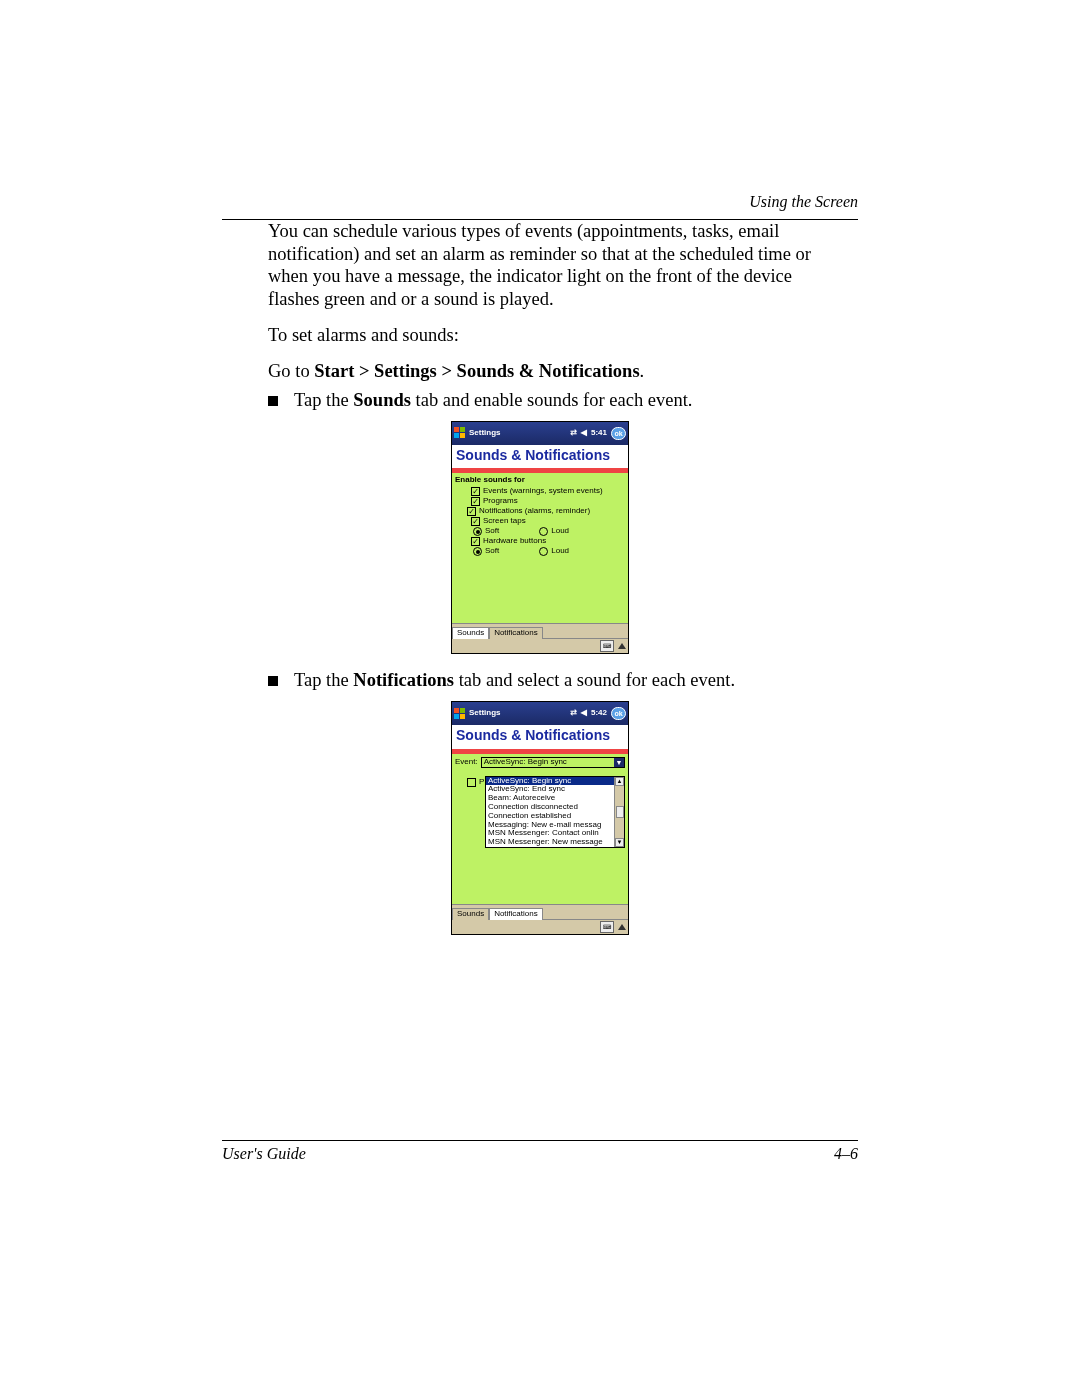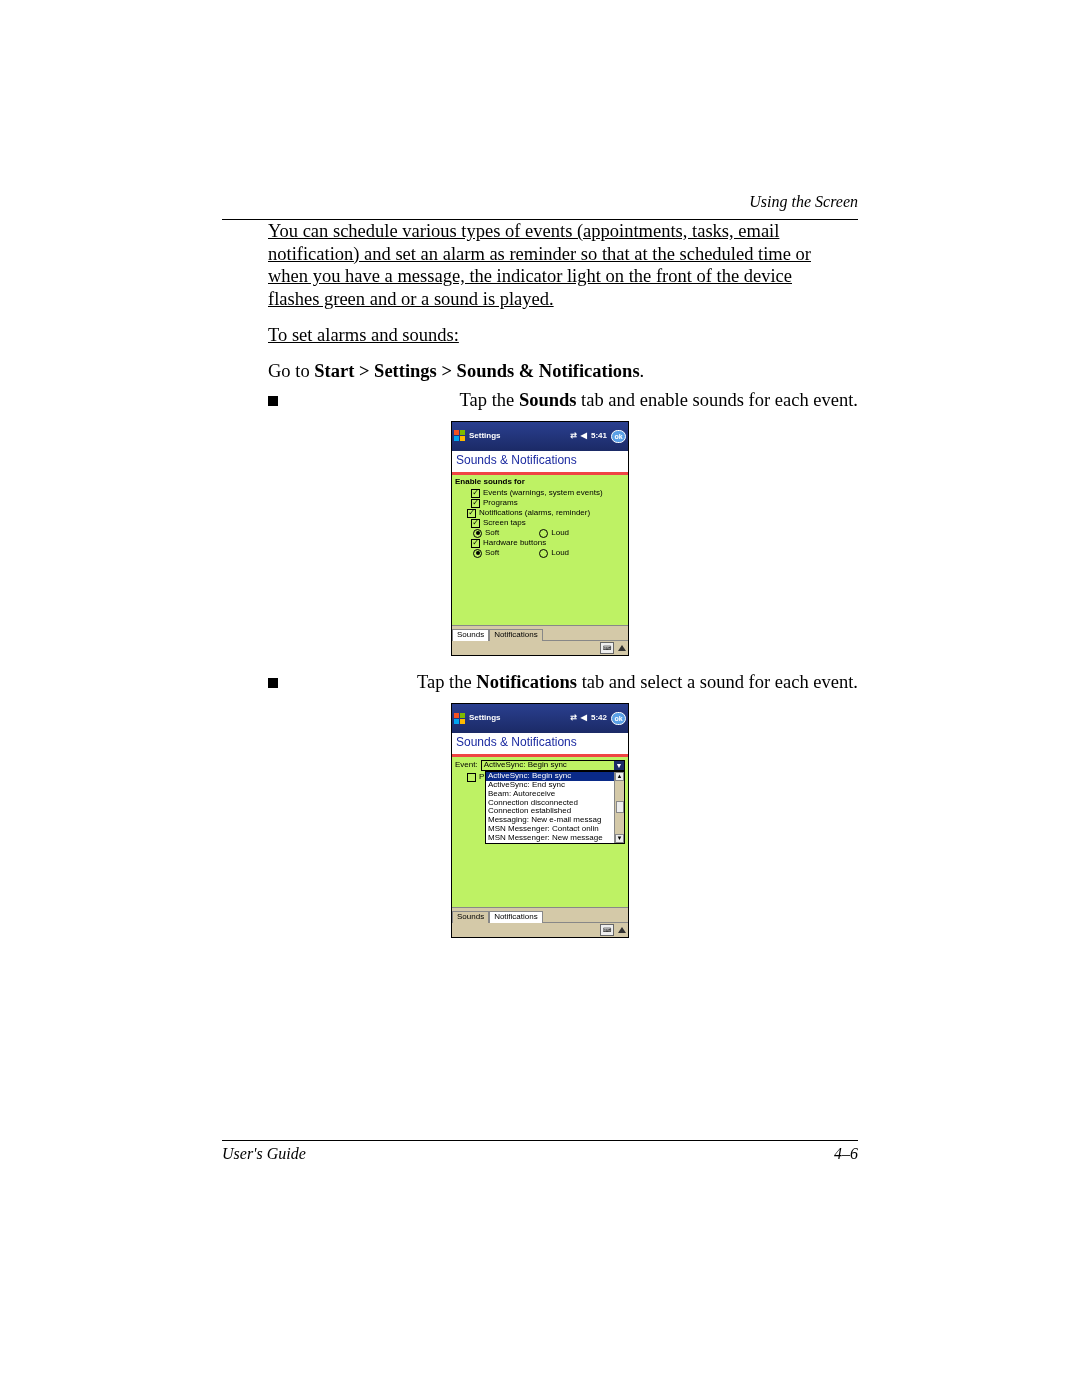--- a/index.html
+++ b/index.html
@@ -36,32 +36,30 @@
     font-family: Arial, Helvetica, sans-serif;
     font-weight: bold;
     font-size: 25px;
     margin: 34px 0 8px 0;
   }
   .body-text {
     font-size: 18.5px;
     line-height: 1.22;
     margin: 0 0 14px 46px;
     max-width: 570px;
-    text-decoration: underline;
   }
   .nav-line {
     font-size: 18.5px;
     margin: 0 0 8px 46px;
   }
   .bullet-line {
     font-size: 18.5px;
     margin: 0 0 10px 46px;
     display: flex;
     align-items: flex-start;
-    justify-content: space-between;
   }
   .bullet-square {
     display: inline-block;
     width: 10px;
     height: 10px;
     background: #000;
     margin: 6px 16px 0 0;
     flex-shrink: 0;
   }
   .screenshot-wrap {
@@ -72,21 +70,21 @@
   
   .ppc {
     width: 176px;
     font-family: Tahoma, Arial, sans-serif;
     font-size: 8px;
     line-height: 1.1;
     border: 1px solid #000;
     background: #fff;
   }
   .ppc .titlebar {
-    height: 29px;
+    height: 23px;
     background: linear-gradient(#2a3f8f, #1b2a66);
     color: #fff;
     display: flex;
     align-items: center;
     padding: 0 2px;
     font-weight: bold;
   }
   .ppc .winflag {
     width: 12px;
     height: 12px;
@@ -113,24 +111,24 @@
     width: 13px;
     height: 11px;
     text-align: center;
     font-size: 7px;
     line-height: 11px;
     color: #fff;
     font-weight: bold;
   }
   .ppc .subtitle {
     color: #1b2aa0;
-    font-weight: normal;
-    font-size: 12px;
+    font-weight: bold;
+    font-size: 14px;
     padding: 3px 4px 5px 4px;
-    border-bottom: 3px solid #ef4444;
+    border-bottom: 5px solid #ef4444;
   }
   .ppc .content {
     background: #bef264;
     min-height: 150px;
     padding: 3px 3px 0 3px;
     box-sizing: border-box;
   }
   .ppc .section-label {
     font-weight: bold;
     font-size: 8px;
@@ -229,21 +227,21 @@
     width: 0; height: 0;
     border-left: 4px solid transparent;
     border-right: 4px solid transparent;
     border-bottom: 6px solid #333;
     margin-left:2px;
   }
   
   .ppc .evt-row {
     display:flex;
     align-items:center;
-    margin-bottom:0;
+    margin-bottom:8px;
   }
   .ppc .evt-label { margin-right:3px; font-size:8px;}
   .ppc .combo {
     flex:1;
     border:1px solid #000;
     height:11px;
     display:flex;
     align-items:center;
     font-size:8px;
     box-sizing:border-box;

